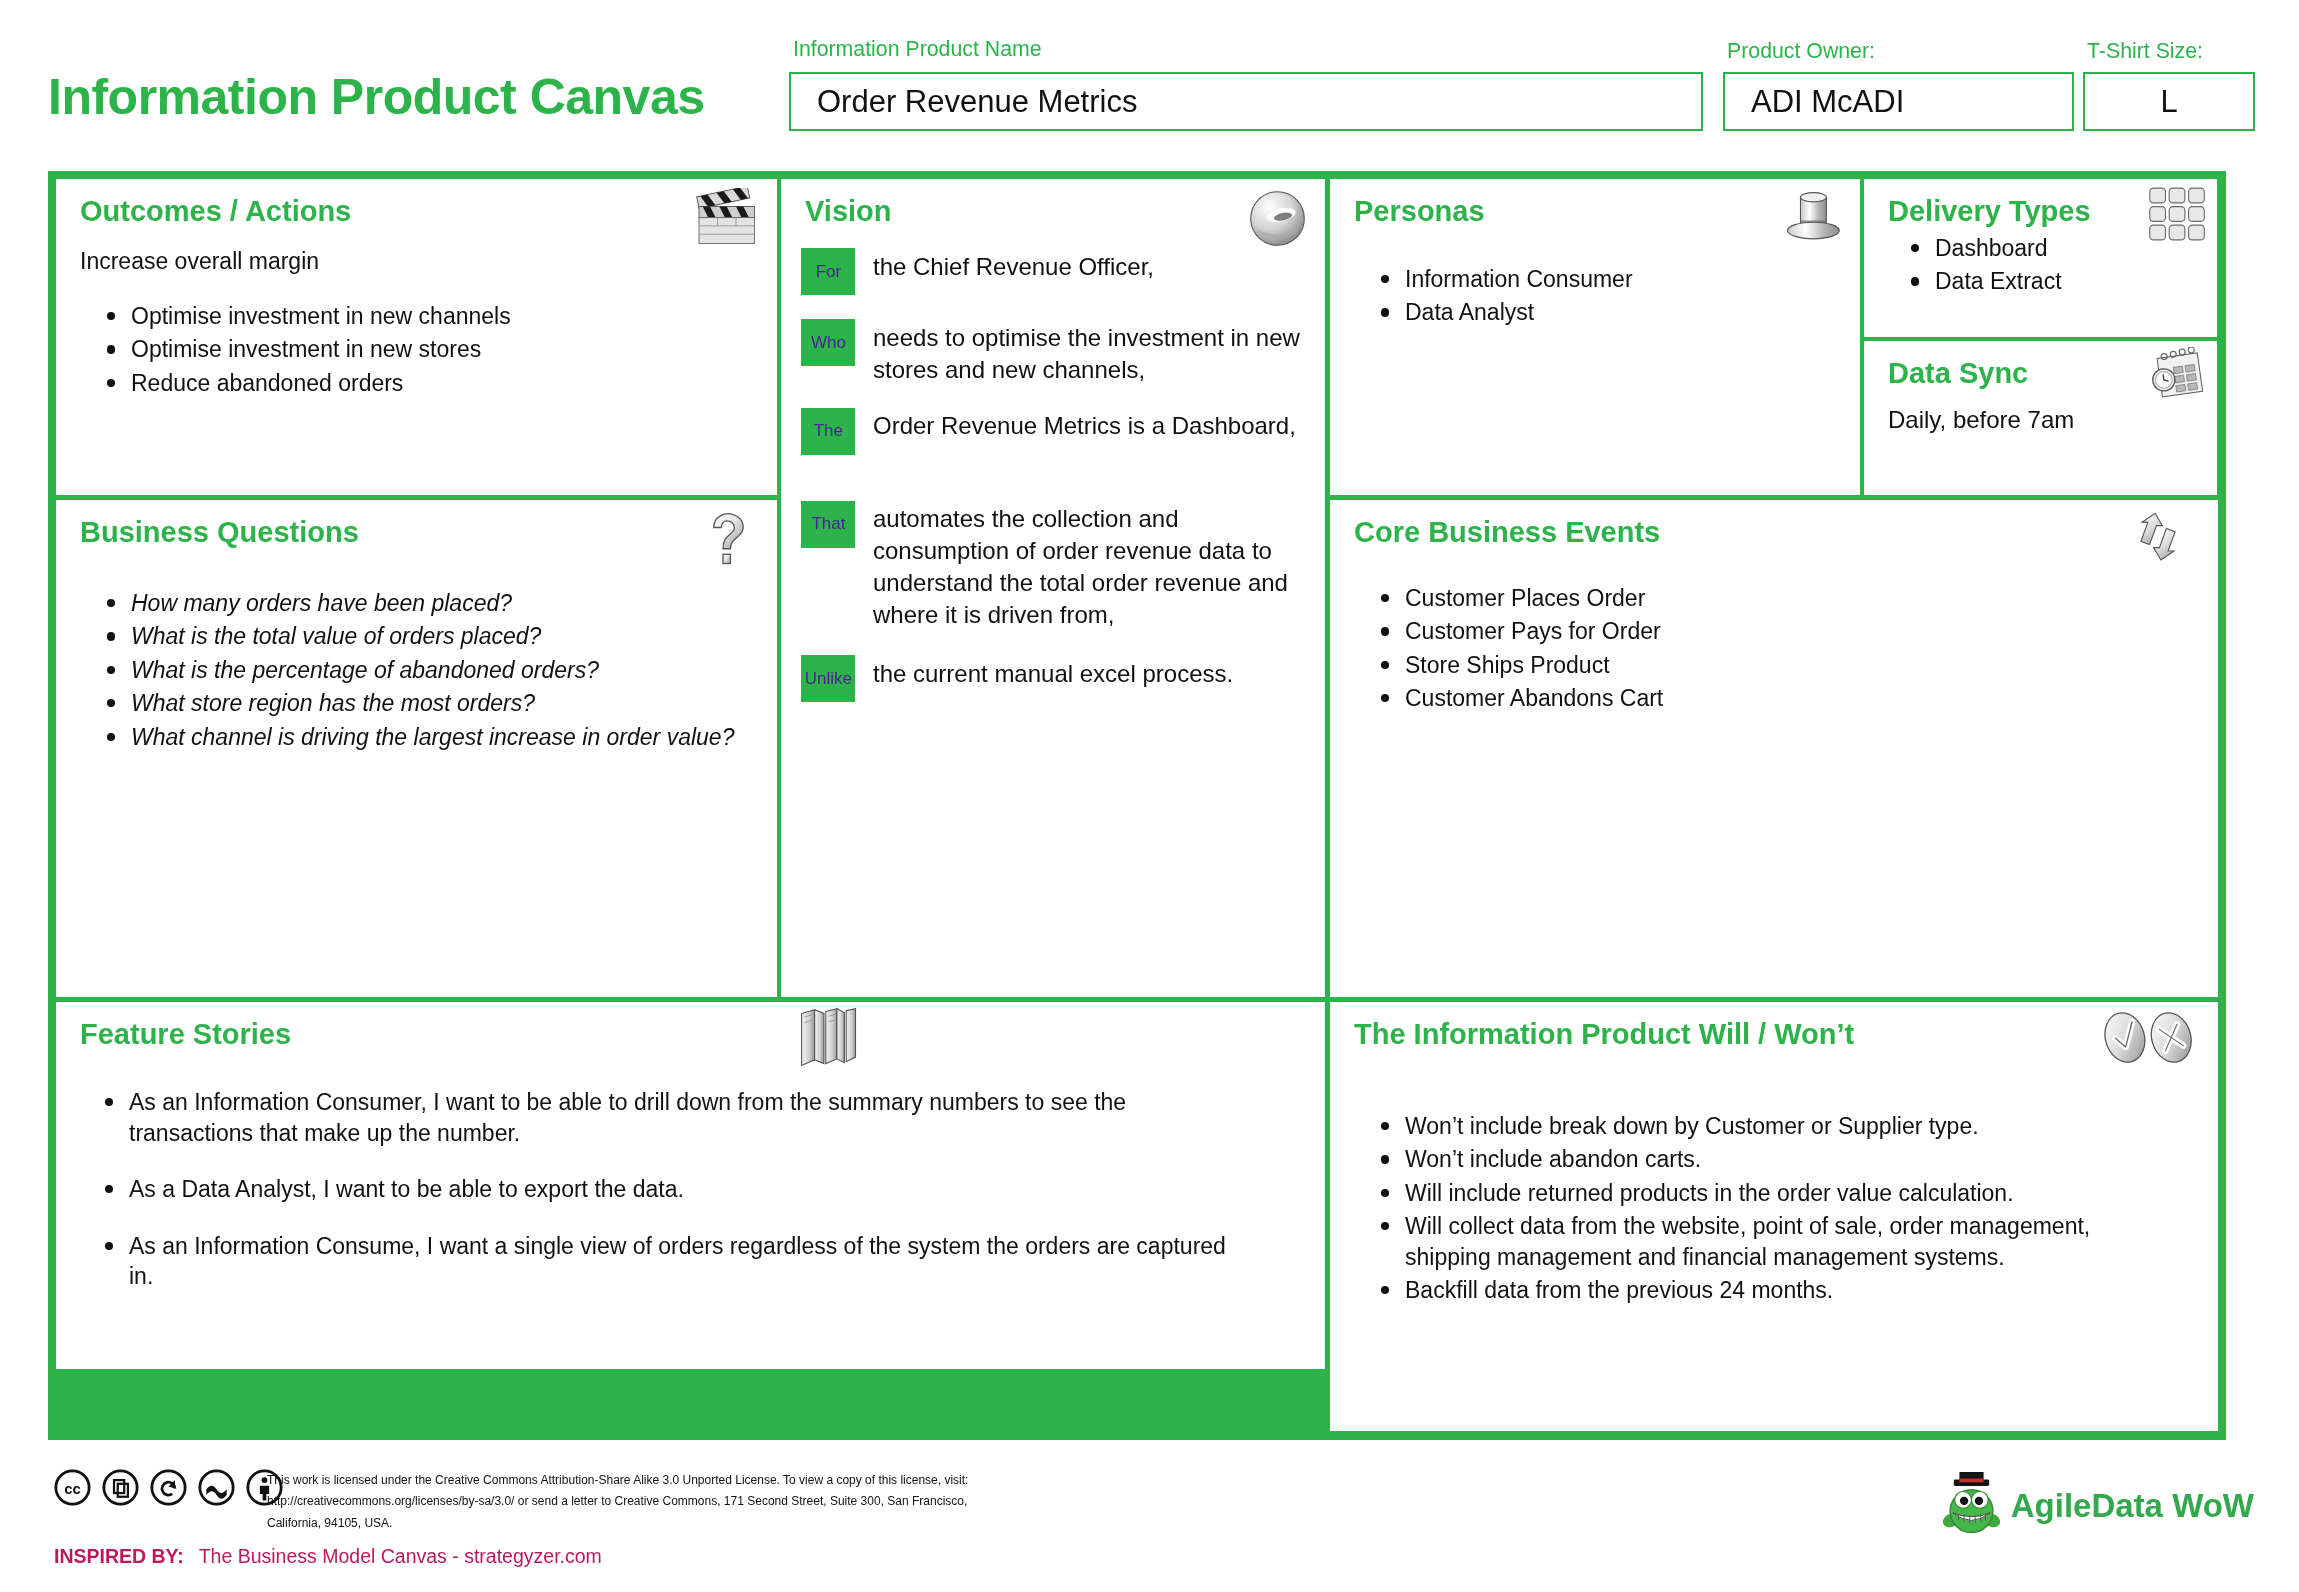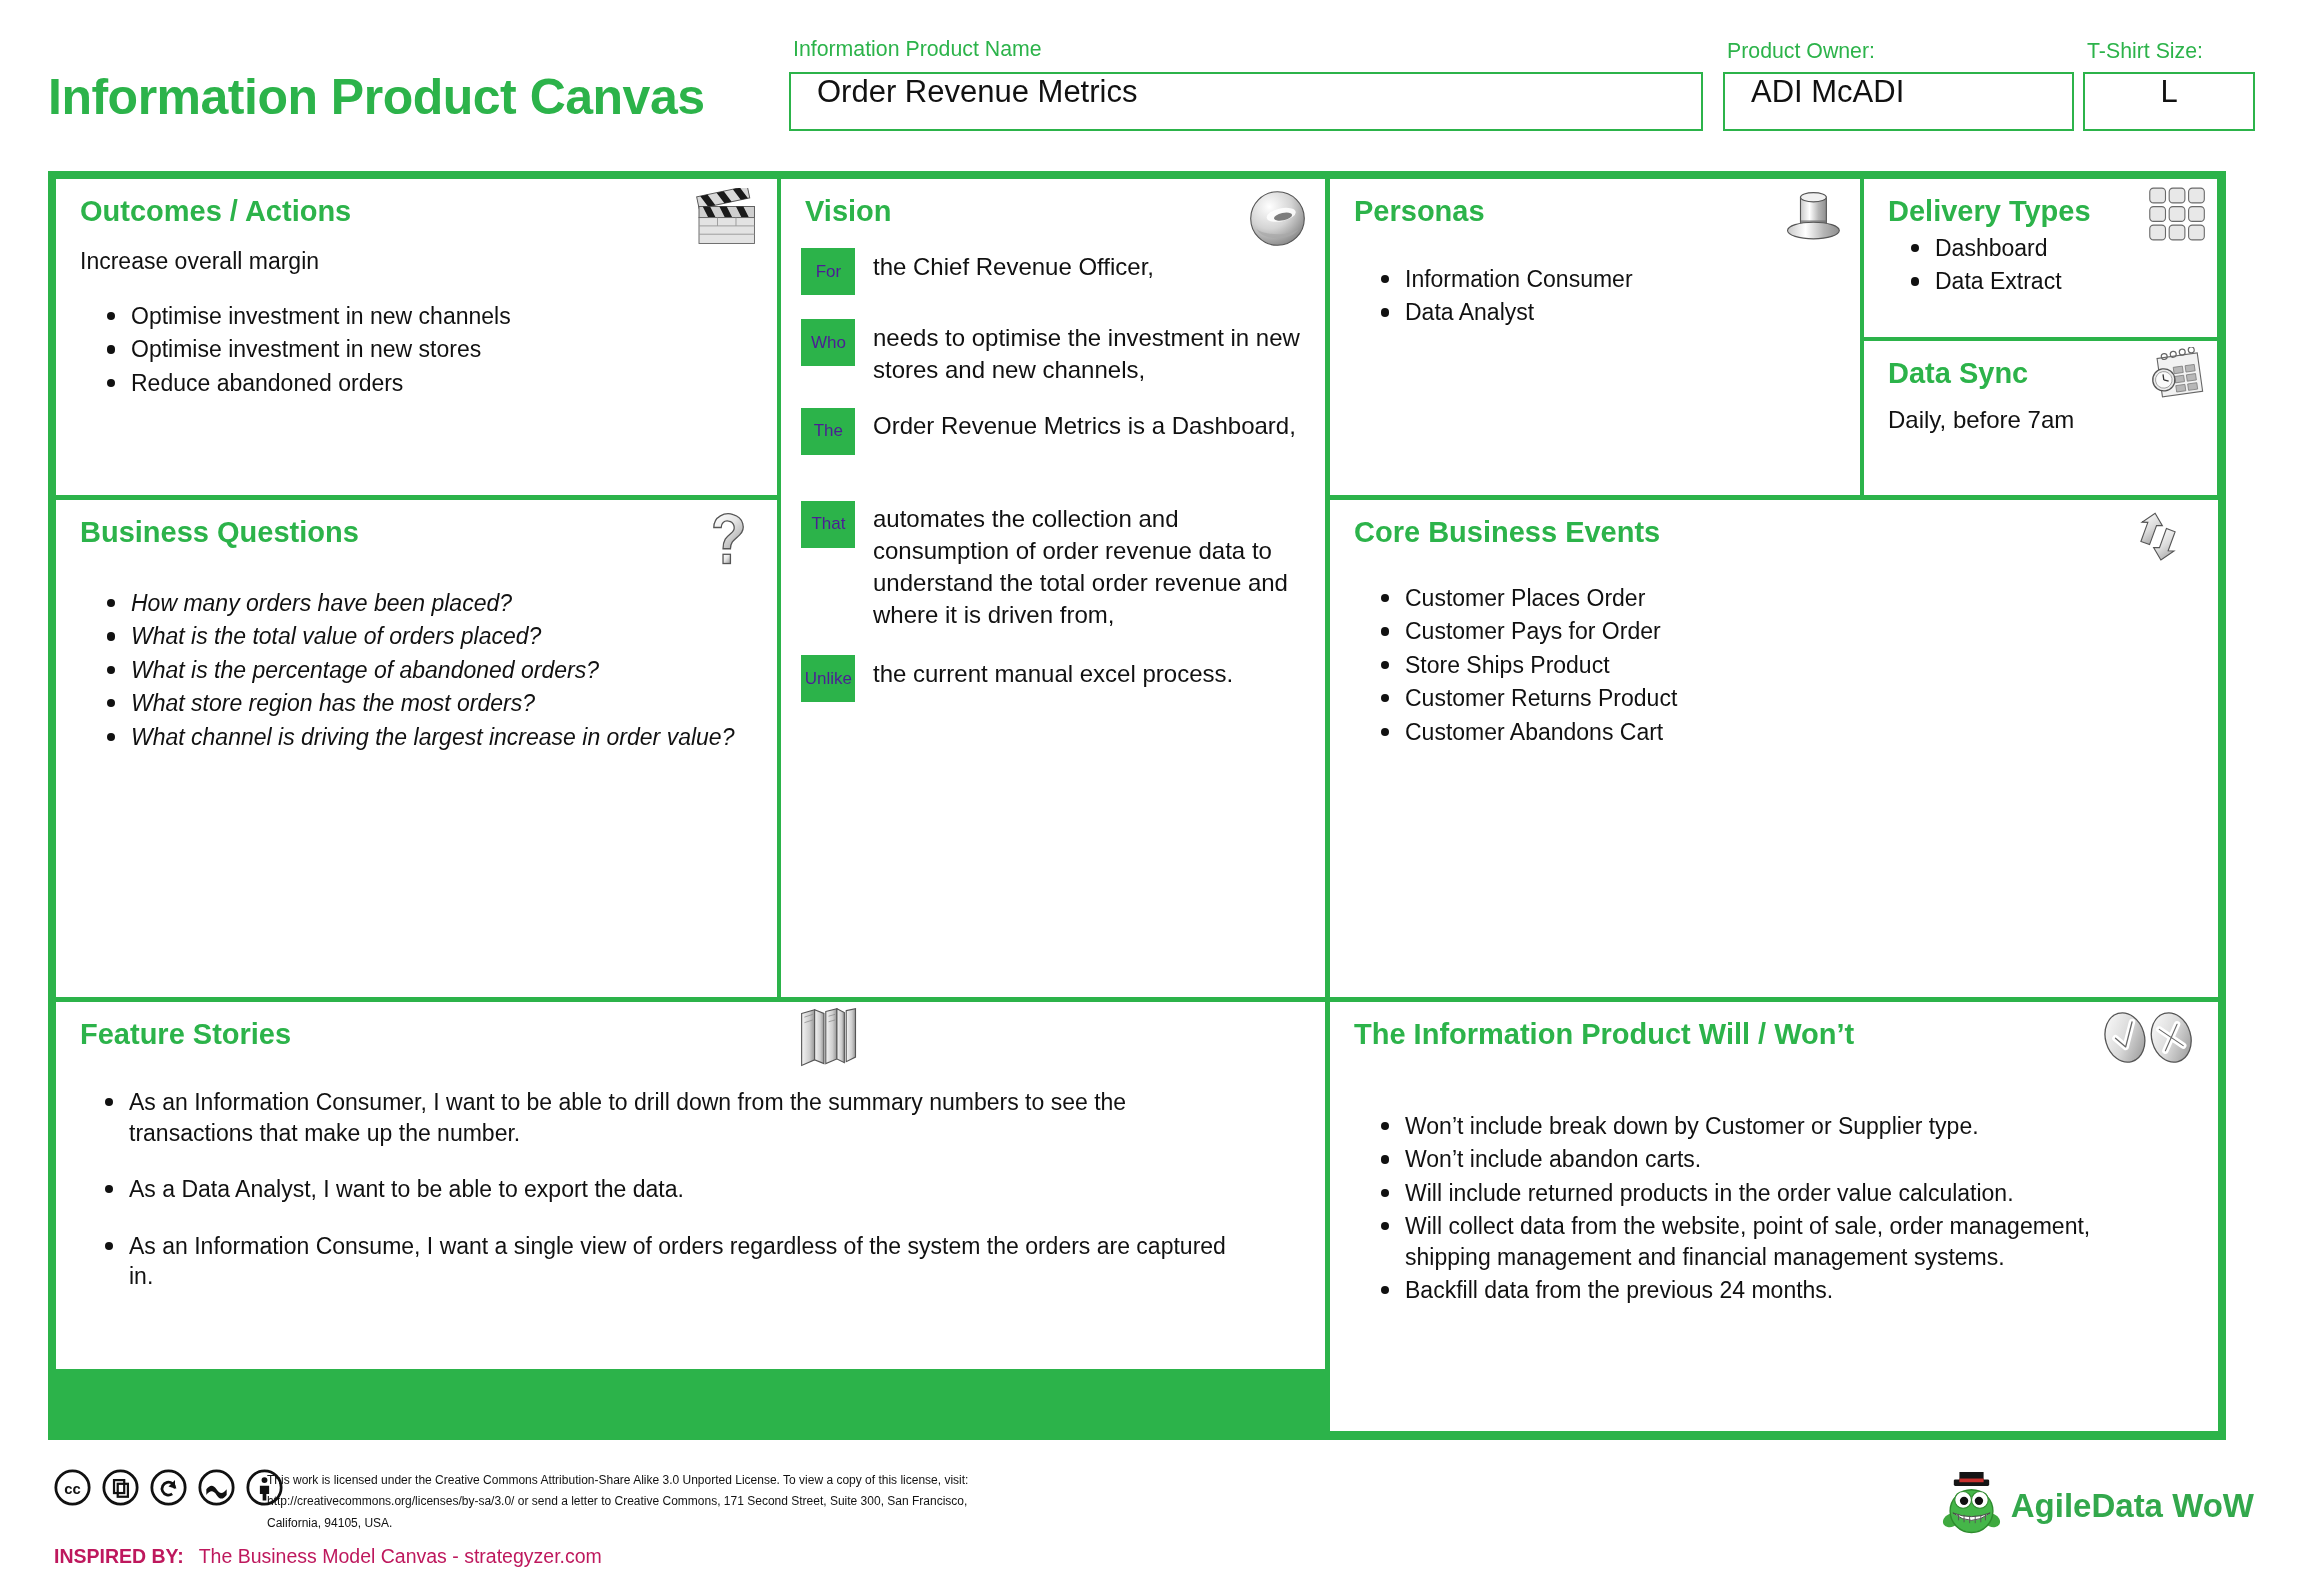--- a/index.html
+++ b/index.html
@@ -37,20 +37,21 @@
     font-size: 21.3px;
     color: #2CB34A;
     font-weight: 400;
     white-space: nowrap;
   }
   .field-box {
     position: absolute;
     border: 2.8px solid #2CB34A;
     background: #fff;
     display: flex;
+    align-items: center;
   }
   .field-box > span {
     font-size: 31px;
     color: #111;
     padding-left: 26px;
     white-space: nowrap;
   }
   .field-box.center > span { padding-left: 0; width: 100%; text-align: center; }
 
   #lbl-ipname { left: 793px; top: 37px; }
@@ -402,21 +403,20 @@
             </linearGradient>
           </defs>
           <path d="M34 6 L46 16 L40 18 L40 40 L30 40 L30 18 L24 20 Z" fill="url(#ag)" stroke="#555" stroke-width="1.2" transform="rotate(20 35 23)"></path>
           <path d="M52 58 L40 48 L46 46 L46 24 L56 24 L56 46 L62 44 Z" fill="url(#ag)" stroke="#555" stroke-width="1.2" transform="rotate(20 51 41)"></path>
         </svg>
       </div>
       <ul class="bullets" style="top:83px; width:798px;">
         <li>Customer Places Order</li>
         <li>Customer Pays for Order</li>
         <li>Store Ships Product</li>
-        <li>Customer Returns Product</li>
         <li>Customer Abandons Cart</li>
       </ul>
     </div>
 
     <div class="cell" id="cell-features">
       <div class="cell-title">Feature Stories</div>
       <div class="cell-icon" style="right:462px; top:3.7px; width:67px; height:65px;">
         <svg viewBox="0 0 72 70">
           <defs>
             <linearGradient id="bkg" x1="0" y1="0" x2="1" y2="0">

